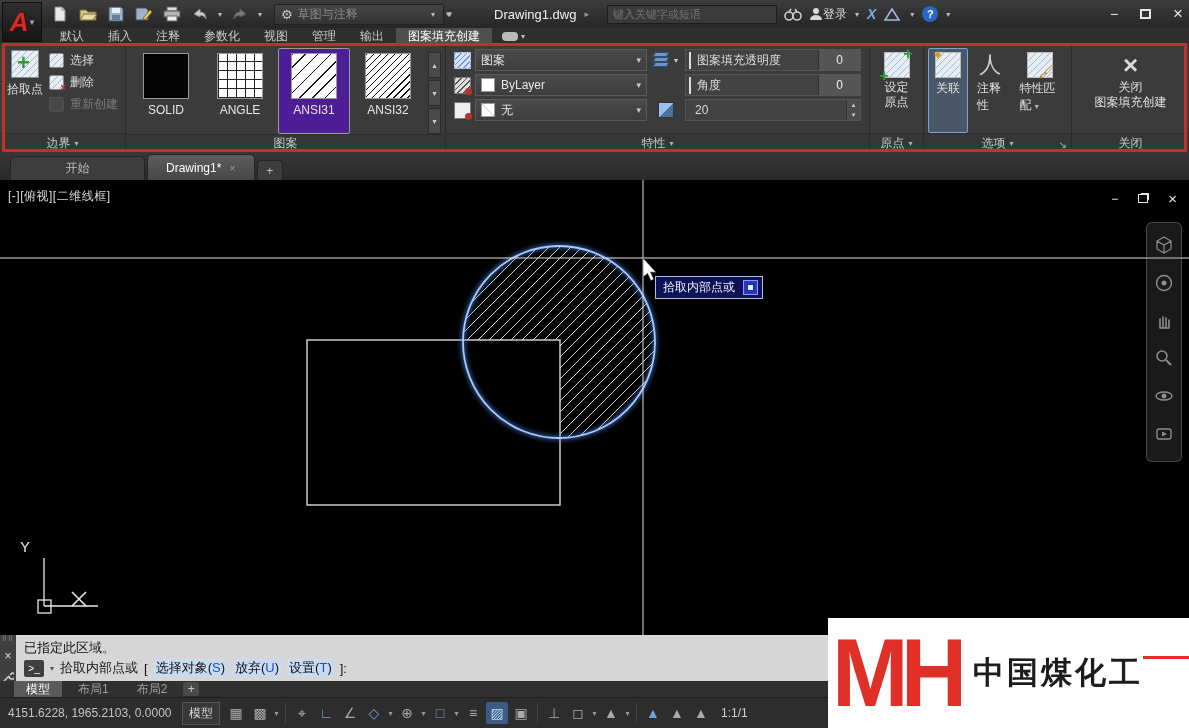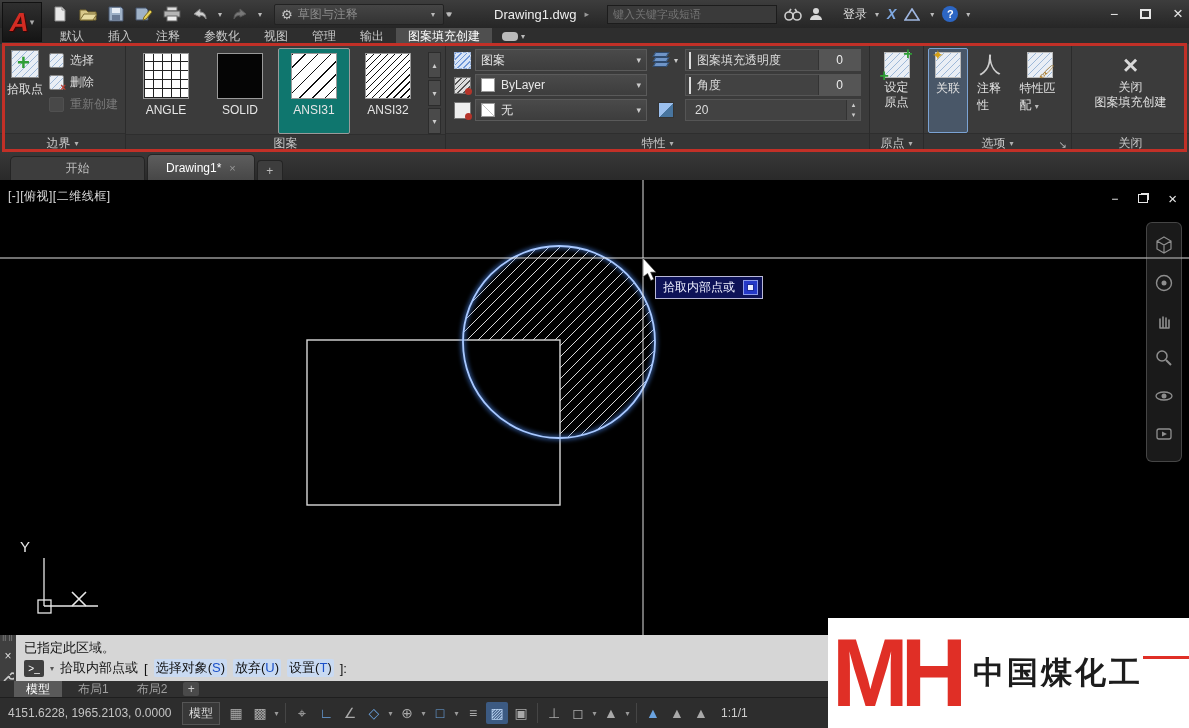--- a/index.html
+++ b/index.html
@@ -18,21 +18,21 @@
   .wscombo{display:flex;align-items:center;gap:5px;background:linear-gradient(#454545,#333);border:1px solid #222;border-radius:2px;height:21px;padding:0 6px;margin-left:10px;width:170px}
   .wscombo .wstext{color:#8a8a8a;flex:1;white-space:nowrap;overflow:hidden}
   .wscombo .gear{color:#c9c9c9;font-size:13px}
   .qat-ext{display:flex;align-items:center;color:#bbb;margin-left:2px;gap:1px}
   .doctab{margin-left:42px;display:flex;align-items:center;gap:8px}
   .doctab .title{color:#eee;font-size:13px}
   .doctab .arrow{color:#999;font-size:9px}
   .infocenter{display:flex;align-items:center;gap:6px;margin-left:18px}
   .searchbox{width:170px;height:19px;background:#3a3a3a;border:1px solid #1c1c1c;color:#888;font-size:11px;padding:0 5px;outline:none}
   .ic-icon{width:20px;height:20px;display:flex;align-items:center;justify-content:center}
-  .signin{display:flex;align-items:center;gap:20px;color:#ddd}
+  .signin{display:flex;align-items:center;gap:0;color:#ddd}
   .xchg{color:#7fa8e0;font-weight:bold;font-style:italic;font-size:14px}
   .help{width:16px;height:16px;border-radius:50%;background:#2c66c4;color:#fff;font-weight:bold;display:flex;align-items:center;justify-content:center;font-size:11px}
   .winbtns{position:absolute;right:6px;top:0;height:28px;display:flex;align-items:center;gap:22px;color:#e6e6e6;font-size:14px}
   .winbtns span{cursor:default}
   .maxglyph{display:inline-block;width:11px;height:10px;border:2px solid #e6e6e6}
 
   
   .tabrow{position:absolute;left:0;top:28px;width:1189px;height:16px;background:#2e2e2e;display:flex;align-items:center;gap:0;color:#c9c9c9;z-index:5}
   .rtab{padding:0 12px;height:16px;display:flex;align-items:center;font-size:12px;white-space:nowrap}
   .rtab.first{margin-left:48px}
@@ -49,21 +49,21 @@
   .launcher{position:absolute;right:4px;bottom:2px;color:#bbb;font-size:10px}
   .bigbtn{display:flex;flex-direction:column;align-items:center;justify-content:flex-start;gap:3px;padding:2px 3px;color:#e0e0e0}
   .hatchsq{background:repeating-linear-gradient(135deg,#9db8d8 0 1px,#e9eef5 1px 5px);border:1px solid #888}
   .smallrows{display:flex;flex-direction:column;justify-content:flex-start;gap:5px;padding:4px 2px}
   .srow{display:flex;align-items:center;gap:5px;color:#ddd;white-space:nowrap}
   .srow .sic{width:15px;height:15px;position:relative}
   .srow.dim{color:#7a7a7a}
   .gplus{color:#2f9e36;font-weight:bold}
   
   .swcell{width:72px;display:flex;flex-direction:column;align-items:center;gap:4px;padding-top:4px;border:1px solid transparent;border-radius:2px}
-  .swcell.selected{background:#0f766e;border-color:#9a9a9a}
+  .swcell.selected{background:#4c1d95;border-color:#9a9a9a}
   .swatch{width:46px;height:46px;border:1px solid #999;background:#fff}
   .sw-solid{background:#050505}
   .sw-angle{background:#fff;background-image:repeating-linear-gradient(0deg,#222 0 1px,transparent 1px 9px),repeating-linear-gradient(90deg,#222 0 1px,transparent 1px 9px)}
   .sw-ansi31{background:#fff;background-image:repeating-linear-gradient(135deg,#111 0 1px,transparent 1px 9px)}
   .sw-ansi32{background:#fff;background-image:repeating-linear-gradient(135deg,#111 0 1px,transparent 1px 5px)}
   .swlabel{color:#e6e6e6;font-size:12px}
   .galscroll{width:15px;display:flex;flex-direction:column;gap:2px;padding:4px 0 0 2px}
   .galscroll .gbtn{width:13px;height:26px;background:#4a4a4a;border:1px solid #2c2c2c;color:#ccc;font-size:8px;display:flex;align-items:center;justify-content:center}
   
   .props{display:flex;flex-direction:column;gap:3px;width:100%;padding:2px 4px}
@@ -302,26 +302,26 @@
       </div>
       <div class="pfoot">
         <span>边界</span>
         <span class="fcaret">▾</span>
       </div>
     </div>
 
     <div class="panel" style="width:320px">
       <div class="pbody" style="gap:2px">
         <div class="swcell">
+          <span class="swatch sw-solid"></span>
+          <span class="swlabel">SOLID</span>
+        </div>
+        <div class="swcell">
           <span class="swatch sw-angle"></span>
           <span class="swlabel">ANGLE</span>
-        </div>
-        <div class="swcell">
-          <span class="swatch sw-solid"></span>
-          <span class="swlabel">SOLID</span>
         </div>
         <div class="swcell selected">
           <span class="swatch sw-ansi31"></span>
           <span class="swlabel">ANSI31</span>
         </div>
         <div class="swcell">
           <span class="swatch sw-ansi32"></span>
           <span class="swlabel">ANSI32</span>
         </div>
         <div class="galscroll">

